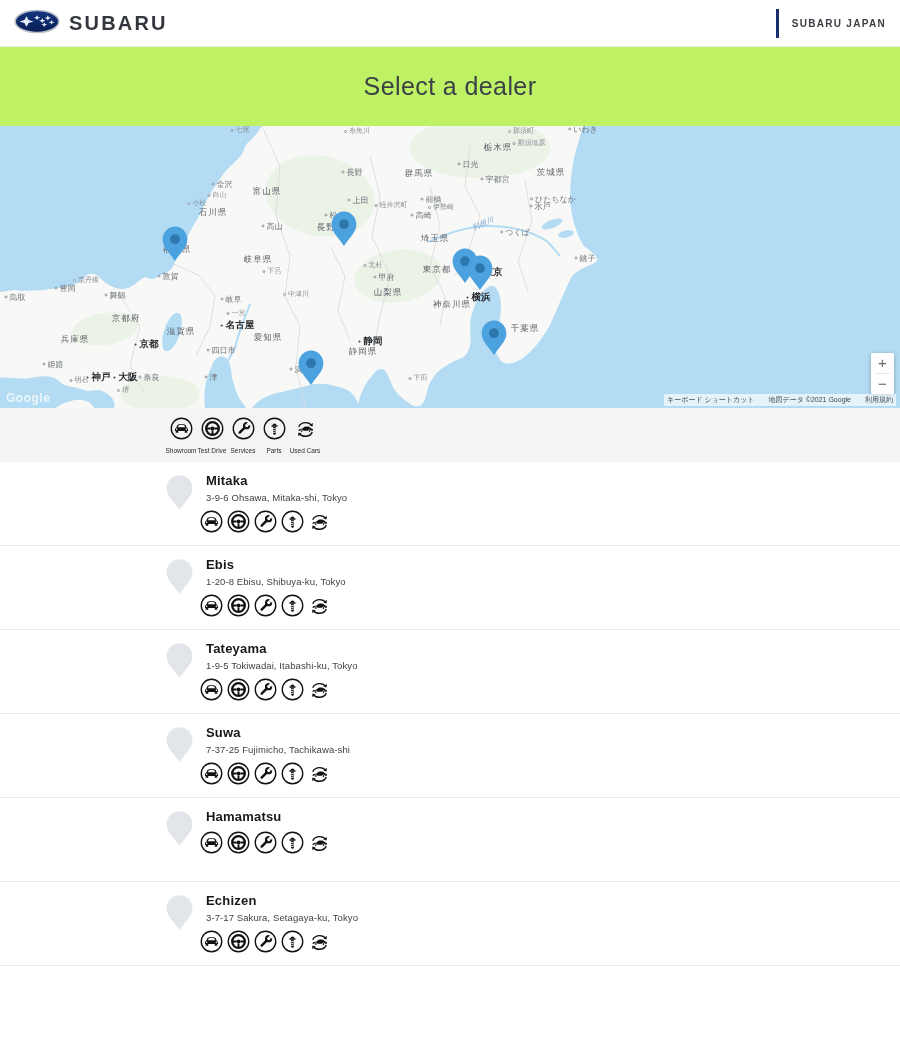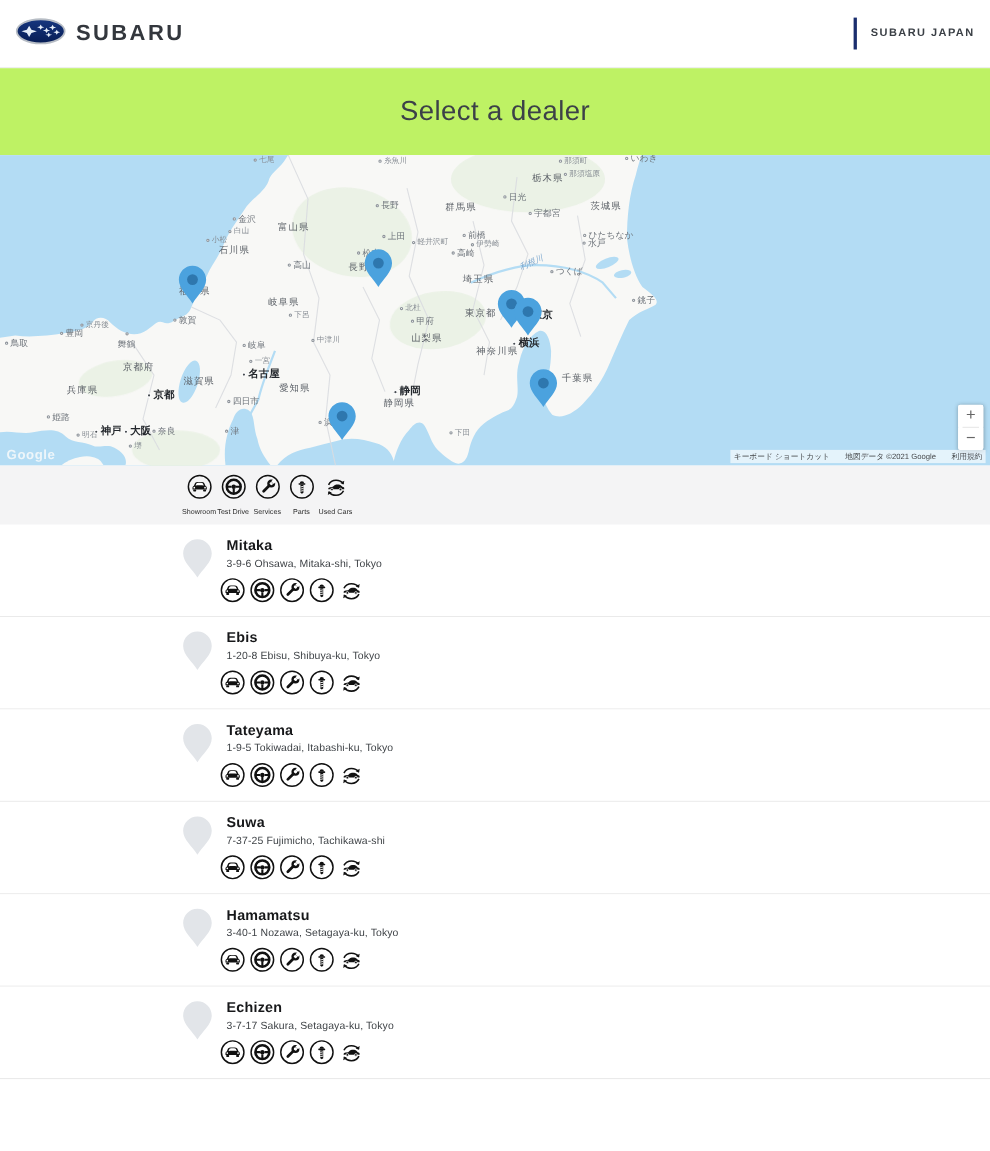--- a/index.html
+++ b/index.html
@@ -1,20 +1,20 @@
 <!DOCTYPE html>
 <html><head>
 <meta charset="utf-8">
 <style>
   * { box-sizing: border-box; margin: 0; padding: 0; }
   html,body { width: 900px; background:#fff; font-family:"Liberation Sans","DejaVu Sans",sans-serif; }
   body { height: 1046px; overflow: hidden; }
 
   
-  .header { height:62px; display:flex; align-items:center; justify-content:space-between;
+  .header { height:47px; display:flex; align-items:center; justify-content:space-between;
             padding:0 14px; border-bottom:1px solid #ededed; background:#fff; }
   .brand { display:flex; align-items:center; gap:9px; cursor:pointer; }
   .wordmark { font-size:20px; font-weight:bold; letter-spacing:2.2px; color:#33373d; }
   .region { display:flex; align-items:center; gap:13px; }
   .region-bar { width:3px; height:29px; background:#1b2e6e; }
   .region-label { font-size:10px; font-weight:bold; letter-spacing:1.3px; color:#3a3f45; }
 
   
   .title-section { height:79px; display:flex; align-items:center; justify-content:center; background:#bef264; }
   .page-title { font-size:25px; color:#3c4148; letter-spacing:.4px; font-weight:500; }
@@ -172,21 +172,21 @@
         <span>鳥取</span>
       </div>
       <div class="map-label c" style="left: 65px; top: 162px;">
         <span class="dot"></span>
         <span>豊岡</span>
       </div>
       <div class="map-label s" style="left: 86px; top: 154px;">
         <span class="dot"></span>
         <span>京丹後</span>
       </div>
-      <div class="map-label c" style="left: 115px; top: 169px; flex-direction: column;">
+      <div class="map-label c" style="left: 115px; top: 169px;">
         <span class="dot"></span>
         <span>舞鶴</span>
       </div>
       <div class="map-label p" style="left: 126px; top: 193px;">
         <span>京都府</span>
       </div>
       <div class="map-label p" style="left: 75px; top: 214px;">
         <span>兵庫県</span>
       </div>
       <div class="map-label c" style="left: 53px; top: 238px;">
@@ -699,21 +699,20 @@
             </svg></span>
         </div>
       </div>
     </div>
     <div class="dealer-row">
       <span class="dealer-pin"><svg width="29" height="37" viewBox="0 0 29 37">
   <path d="M14.5,36 C10,28.5 1.5,22.5 1.5,14.2 C1.5,7 7.3,1.2 14.5,1.2 S27.5,7 27.5,14.2 C27.5,22.5 19,28.5 14.5,36 Z" fill="#e2e5e9"></path>
         </svg></span>
       <div class="dealer-info">
         <div class="dealer-name">Hamamatsu</div>
-        <div class="dealer-address">3-40-1 Nozawa, Setagaya-ku, Tokyo</div>
         <div class="dealer-services">
           <span><svg viewBox="0 0 24 24">
               <circle cx="12" cy="12" r="10.7" fill="none" stroke="#111" stroke-width="1.4"></circle>
     <path d="M5.2,14.6 v-1.6 c0,-0.8 0.45,-1.4 1.2,-1.65 l1.1,-2.5 c0.4,-0.95 1.4,-1.35 4.5,-1.35 s4.1,0.4 4.5,1.35 l1.1,2.5 c0.75,0.25 1.2,0.85 1.2,1.65 v1.6 z" fill="#111"></path>
     <rect x="5.9" y="14.6" width="2.8" height="1.9" rx="0.6" fill="#111"></rect>
               <rect x="15.3" y="14.6" width="2.8" height="1.9" rx="0.6" fill="#111"></rect>
     <path d="M8.1,10.9 c0.9,-0.3 6.9,-0.3 7.8,0 l-0.75,-1.75 c-0.25,-0.6 -0.9,-0.85 -3.15,-0.85 s-2.9,0.25 -3.15,0.85 z" fill="#fff"></path>
     <circle cx="6.9" cy="12.9" r="0.8" fill="#fff"></circle>
               <circle cx="17.1" cy="12.9" r="0.8" fill="#fff"></circle>
             </svg></span>

